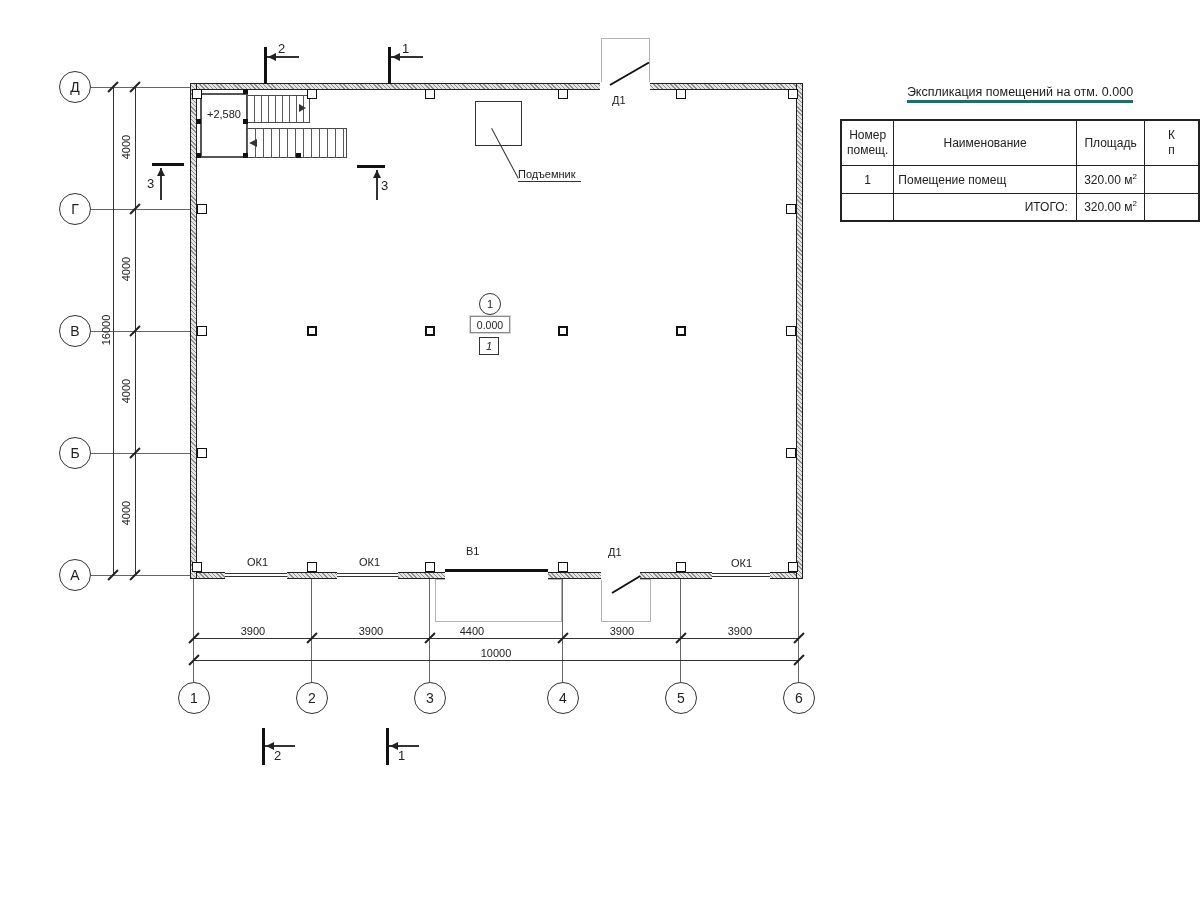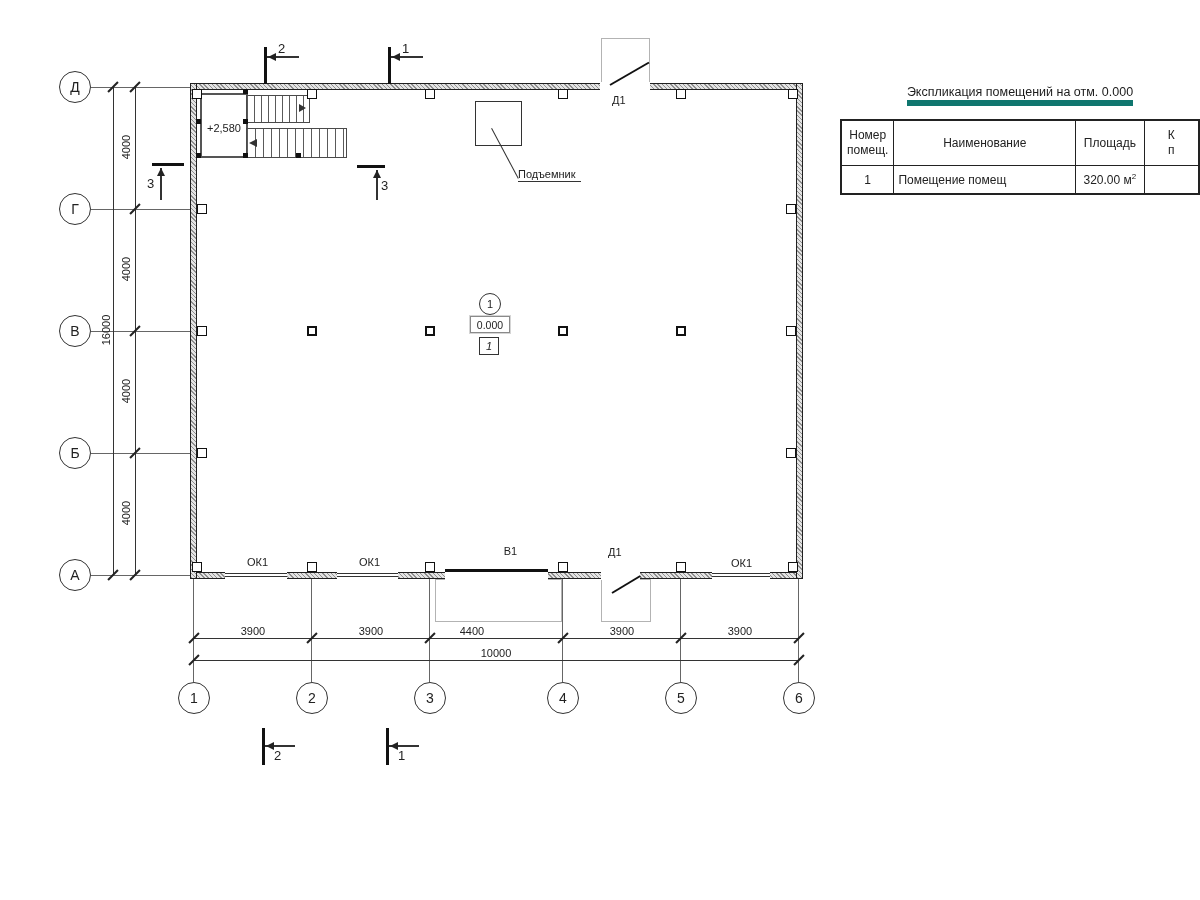--- a/index.html
+++ b/index.html
@@ -53,21 +53,21 @@
   .leader{position:absolute;height:1px;background:#333;transform-origin:left top;z-index:3;}
   
   .rm-circle{position:absolute;width:20px;height:20px;border:1px solid #333;border-radius:50%;
              display:flex;align-items:center;justify-content:center;font-size:11px;z-index:3;background:#fff;}
   .rm-elev{position:absolute;width:38px;height:15px;border:1px solid #8a8a8a;box-shadow:0 0 0 1px #d5d5d5;
            display:flex;align-items:center;justify-content:center;font-size:10.5px;z-index:3;background:#fff;}
   .rm-floor{position:absolute;width:18px;height:16px;border:1px solid #333;display:flex;align-items:center;
             justify-content:center;font-size:11px;font-style:italic;z-index:3;background:#fff;}
   
   .ttl{position:absolute;left:845px;top:85px;width:350px;text-align:center;font-size:12.5px;z-index:5;}
-  .ttl span{border-bottom:6px solid #0f766e;padding-bottom:1px;}
+  .ttl span{border-bottom:3px solid #0f766e;padding-bottom:1px;}
   table.expl{position:absolute;left:840px;top:119px;border-collapse:collapse;z-index:5;
              font-size:12px;color:#222;table-layout:fixed;background:#fff;}
   table.expl td{border:1px solid #222;padding:0 4px;overflow:hidden;}
   table.expl{border:2px solid #222;}
   .c-num{width:45px;text-align:center;}
   .c-name{width:242px;}
   .c-area{width:65px;text-align:center;}
   .c-cut{width:75px;text-align:left;}
   .hrow td{height:44px;text-align:center;vertical-align:middle;line-height:1.25;}
   .r1 td{height:27px;}
@@ -93,32 +93,32 @@
   <div class="win-bg" style="left:337px;top:571px;width:61px;height:9px;"></div>
   <div class="win-lines" style="left:337px;top:573px;width:61px;"></div>
   <div class="win-bg" style="left:712px;top:571px;width:58px;height:9px;"></div>
   <div class="win-lines" style="left:712px;top:573px;width:58px;"></div>
   <div class="lbl" style="left:230px;top:556px;width:55px;text-align:center;">ОК1</div>
   <div class="lbl" style="left:342px;top:556px;width:55px;text-align:center;">ОК1</div>
   <div class="lbl" style="left:714px;top:557px;width:55px;text-align:center;">ОК1</div>
 
   <div class="gate" style="left:445px;top:569px;width:103px;"></div>
   <div class="vestibule" style="left:435px;top:579px;width:127px;height:43px;"></div>
-  <div class="lbl" style="left:488px;top:545px;width:45px;text-align:center;">В1</div>
+  <div class="lbl" style="left:466px;top:545px;width:45px;">В1</div>
 
   <div class="vestibule" style="left:601px;top:38px;width:49px;height:46px;"></div>
   <div class="leaf" style="left:610px;top:84px;width:45px;transform:rotate(-30deg);"></div>
   <div class="lbl" style="left:612px;top:94px;">Д1</div>
 
   <div class="vestibule" style="left:601px;top:579px;width:50px;height:43px;"></div>
   <div class="leaf" style="left:612px;top:592px;width:33px;transform:rotate(-31deg);"></div>
   <div class="lbl" style="left:608px;top:546px;">Д1</div>
 
   <div class="landing" style="left:200px;top:93px;width:48px;height:65px;"></div>
-  <div class="lbl" style="left:201px;top:122px;width:46px;text-align:center;">+2,580</div>
+  <div class="lbl" style="left:201px;top:108px;width:46px;text-align:center;">+2,580</div>
   <div class="flight" style="left:246px;top:95px;width:64px;height:28px;"></div>
   <div class="flight" style="left:246px;top:128px;width:101px;height:30px;background-image:repeating-linear-gradient(90deg,#5a5a5a 0 1px,transparent 1px 8px);"></div>
   <div class="arr-right" style="left:299px;top:104px;"></div>
   <div class="arr-left" style="left:249px;top:139px;border-right-color:#333;"></div>
   <div class="jsq" style="left:243px;top:89px;"></div>
   <div class="jsq" style="left:196px;top:119px;"></div>
   <div class="jsq" style="left:243px;top:119px;"></div>
   <div class="jsq" style="left:196px;top:153px;"></div>
   <div class="jsq" style="left:243px;top:153px;"></div>
   <div class="jsq" style="left:296px;top:153px;"></div>
@@ -263,16 +263,22 @@
         <div>К</div>
         <div>п</div>
       </td>
     </tr>
     <tr class="r1">
       <td class="c-num">1</td>
       <td class="c-name">Помещение помещ</td>
       <td class="c-area"><span>320.00 м</span><sup class="s">2</sup></td>
       <td class="c-cut"></td>
     </tr>
+    <tr class="r2">
+      <td class="c-num"></td>
+      <td class="c-name" style="text-align:right;padding-right:8px;">ИТОГО:</td>
+      <td class="c-area"><span>320.00 м</span><sup class="s">2</sup></td>
+      <td class="c-cut"></td>
+    </tr>
   </tbody>
     </table>
 
 </div>
 
 </body></html>

